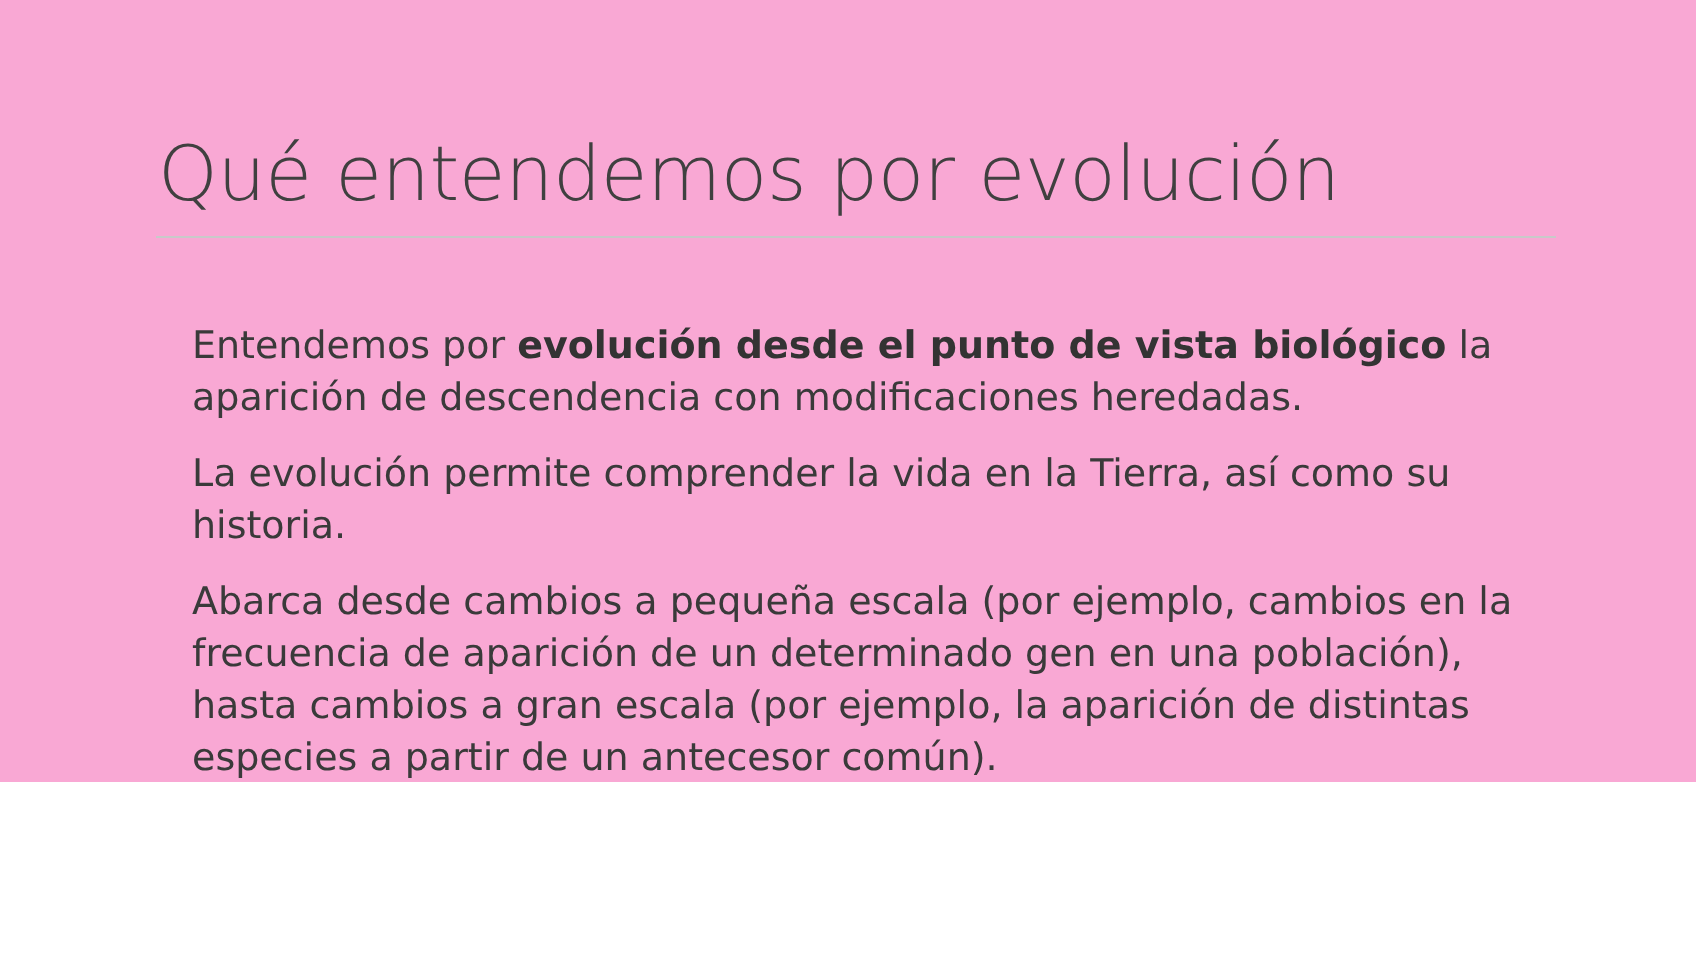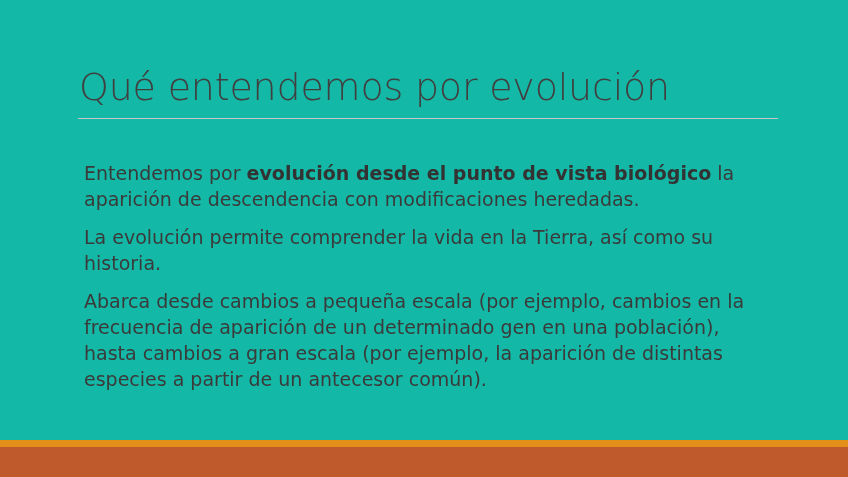--- a/index.html
+++ b/index.html
@@ -6,22 +6,22 @@
     margin: 0;
     padding: 0;
     background: #ffffff;
   }
   body {
     font-family: "Liberation Sans", sans-serif;
   }
   .slide {
     position: relative;
     width: 848px;
-    height: 477px;
-    background: #14b8a6;
+    height: 391px;
+    background: #f9a8d4;
     overflow: hidden;
   }
   .slide-title {
     position: absolute;
     left: 79px;
     top: 64px;
     width: 700px;
     font-family: "DejaVu Sans", sans-serif;
     font-size: 38px;
     font-weight: 300;
@@ -33,21 +33,21 @@
   .title-rule {
     position: absolute;
     left: 78px;
     top: 118px;
     width: 700px;
     height: 1px;
     background: #c9c9c9;
   }
   .body-block {
     position: absolute;
-    left: 84px;
+    left: 96px;
     top: 160px;
     width: 688px;
   }
   .body-para {
     font-family: "DejaVu Sans", sans-serif;
     font-size: 19px;
     line-height: 26px;
     color: #3a3a3a;
     margin: 0 0 12px 0;
     text-align: left;

